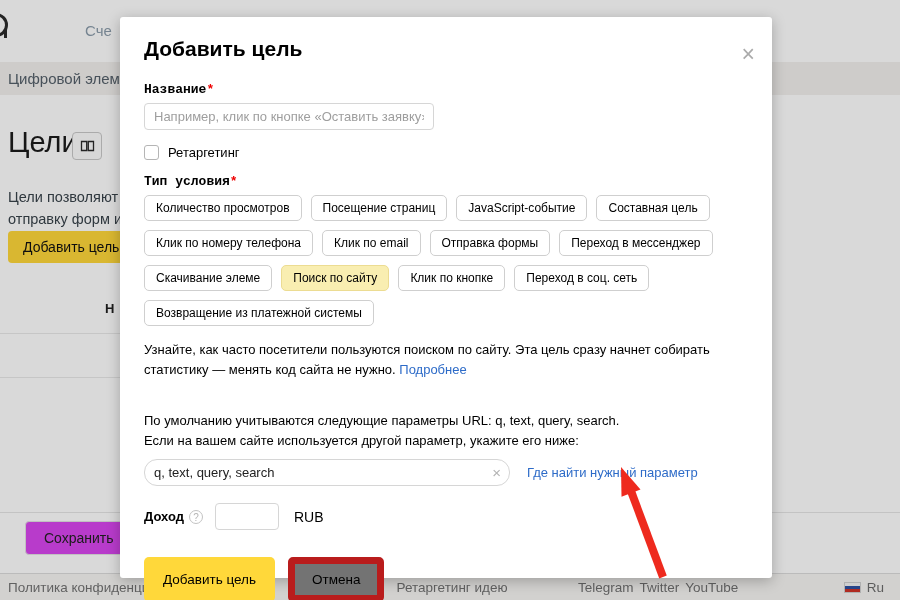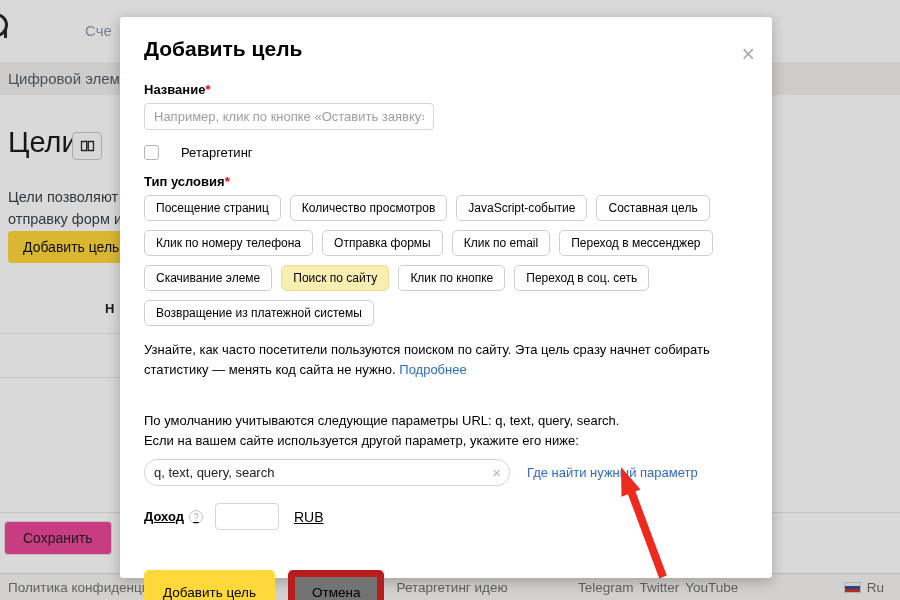--- a/index.html
+++ b/index.html
@@ -18,64 +18,64 @@
   .page-title { position:absolute; left:8px; top:126px; font-size:29px; color:#1c1c1c; font-weight:400; }
   .book-btn { position:absolute; left:72px; top:132px; width:30px; height:28px; background:#fdfdfd;
     border:1px solid #c9c9c9; border-radius:4px; display:flex; align-items:center; justify-content:center; cursor:pointer; }
   .page-desc { position:absolute; left:8px; top:186px; font-size:14.5px; line-height:22px; color:#39434b; }
   .bg-add-btn { position:absolute; left:8px; top:231px; padding:8px 15px; background:#ffd83a;
     border:none; border-radius:4px; font-size:14px; color:#111; cursor:pointer; }
   .bg-table-header { position:absolute; left:105px; top:301px; font-size:13px; font-weight:bold; color:#222; }
   .bg-line { position:absolute; left:0; height:1px; background:#e9e9e9; width:345px; }
   .bg-line.l1 { top:333px; } .bg-line.l2 { top:377px; }
   .bg-divider { position:absolute; left:0; top:512px; width:900px; height:1px; background:#e6e6e6; }
-  .bg-save-btn { position:absolute; left:4px; top:521px; padding:8px 18px; background:#ec4899;
+  .bg-save-btn { position:absolute; left:25px; top:521px; padding:8px 18px; background:#d946ef;
     border:1px solid #e3e3e3; border-radius:4px; font-size:14px; color:#222; cursor:pointer; }
   .footer { position:absolute; left:0; top:573px; width:900px; height:27px; background:#f7f6f4;
     border-top:1px solid #dcdcdc; display:flex; align-items:center; font-size:13.5px; color:#737373; }
   .footer a { color:#737373; text-decoration:none; cursor:pointer; }
   .f-left { position:absolute; left:8px; display:flex; gap:15px; }
   .f-right { position:absolute; left:578px; display:flex; gap:6px; }
   .f-lang { position:absolute; right:16px; display:flex; align-items:center; gap:6px; color:#6d6d6d; }
   .flag { width:17px; height:11px; display:inline-block; border:1px solid #cfcfcf;
     background:linear-gradient(to bottom, #f4f4f4 0 33%, #2e51a2 33% 66%, #cf3327 66% 100%); }
 
   
   .dim { position:absolute; inset:0; background:rgba(0,0,0,0.15); z-index:5; }
 
   
   .modal { position:absolute; left:120px; top:17px; width:652px; height:561px; background:#fff;
     border-radius:3px; box-shadow:0 3px 14px rgba(0,0,0,0.25); z-index:10; padding:20px 24px 0 24px; }
   .modal h2 { font-size:21px; font-weight:bold; color:#000; margin-bottom:21px; }
   .modal-close { position:absolute; right:17px; top:26px; font-size:23px; line-height:1;
     color:#ababab; cursor:pointer; font-weight:400; }
-  .field-label { font-size:13px; font-weight:bold; color:#000; margin-bottom:6px; }
+  .field-label { font-size:13px; font-weight:bold; color:#000; margin-bottom:6px;font-family:Liberation Mono, monospace; }
   .req { color:#e00; }
   .name-input { width:290px; height:27px; border:1px solid #d6d6d6; border-radius:4px;
     padding:0 9px; font-size:13px; color:#333; font-family:inherit; margin-bottom:15px; }
   .name-input::placeholder { color:#9e9e9e; }
   .check-row { display:flex; align-items:center; margin-bottom:14px; cursor:pointer; }
   .checkbox { width:15px; height:15px; border:1px solid #b5b5b5; border-radius:3px; background:#fff; }
-  .check-label { font-size:13px; color:#000; margin-left:22px; }
+  .check-label { font-size:13px; color:#000; margin-left:9px; }
   .cond-wrap { display:flex; flex-wrap:wrap; gap:9px; width:604px; margin-bottom:14px; }
   .cond-btn { font-family:inherit; font-size:12px; color:#000; background:#fff;
     border:1px solid #cfcfcf; border-radius:5px; padding:0 11px; height:26px; cursor:pointer; white-space:nowrap; }
   .cond-btn.selected { background:#f9eeb1; border-color:#ecdc92; }
   .info-par { font-size:13px; line-height:1.5; color:#000; margin-bottom:12px; width:600px; }
   a.blue { color:#2d6bc8; text-decoration:none; cursor:pointer; }
   .pseudo-link { display:inline-block; font-size:13px; color:#2d6bc8; border-bottom:1px dashed #9db9e3;
     margin-bottom:15px; cursor:pointer; }
   .params-par { font-size:13px; line-height:1.5; color:#000; margin-bottom:9px;margin-top:32px; }
   .param-row { display:flex; align-items:center; margin-bottom:17px; }
   .param-box { position:relative; width:366px; }
   .param-input { width:100%; height:27px; border:1px solid #d6d6d6; border-radius:13px;
     padding:0 28px 0 9px; font-size:13px; color:#222; font-family:inherit; }
   .clear-x { position:absolute; right:9px; top:5px; font-size:15px; color:#b3b3b3; cursor:pointer; }
   .find-link { margin-left:17px; font-size:13px; }
-  .revenue-row { display:flex; align-items:center; margin-bottom:40px;text-decoration:underline; }
+  .revenue-row { display:flex; align-items:center; margin-bottom:27px; }
   .rev-label { font-size:13px; font-weight:bold; color:#000; }
   .q-icon { width:14px; height:14px; border:1px solid #c3c3c3; border-radius:50%; color:#b5b5b5;
     font-size:10px; line-height:13px; text-align:center; margin-left:5px; cursor:pointer; }
   .rev-input { width:64px; height:27px; border:1px solid #d6d6d6; border-radius:4px;
     margin-left:12px; padding:0 8px; font-size:13px; font-family:inherit; }
   .rev-cur { font-size:14px; color:#000; margin-left:15px; }
   .action-row { display:flex; gap:13px; }
   .submit-btn { font-family:inherit; font-size:13.5px; color:#000; background:#ffd83a; border:none;
     border-radius:5px; padding:9px 19px; cursor:pointer; }
   .cancel-btn { font-family:Liberation Sans, sans-serif; font-size:13.5px; color:#000; background:#737373;
@@ -145,27 +145,27 @@
     <div class="check-row">
       <span class="checkbox"></span>
       <span class="check-label">Ретаргетинг</span>
     </div>
 
     <div class="field-label">
       <span>Тип условия</span><span class="req">*</span>
     </div>
 
     <div class="cond-wrap">
+      <button class="cond-btn">Количество просмотров</button>
       <button class="cond-btn">Посещение страниц</button>
-      <button class="cond-btn">Количество просмотров</button>
       <button class="cond-btn">JavaScript-событие</button>
       <button class="cond-btn">Составная цель</button>
       <button class="cond-btn">Клик по номеру телефона</button>
+      <button class="cond-btn">Клик по email</button>
       <button class="cond-btn">Отправка формы</button>
-      <button class="cond-btn">Клик по email</button>
       <button class="cond-btn">Переход в мессенджер</button>
       <button class="cond-btn">Скачивание элеме</button>
       <button class="cond-btn selected">Поиск по сайту</button>
       <button class="cond-btn">Клик по кнопке</button>
       <button class="cond-btn">Переход в соц. сеть</button>
       <button class="cond-btn">Возвращение из платежной системы</button>
     </div>
 
     <div class="info-par">
       <span>Узнайте, как часто посетители пользуются поиском по сайту. Эта цель сразу начнет собирать статистику — менять код сайта не нужно.</span>

